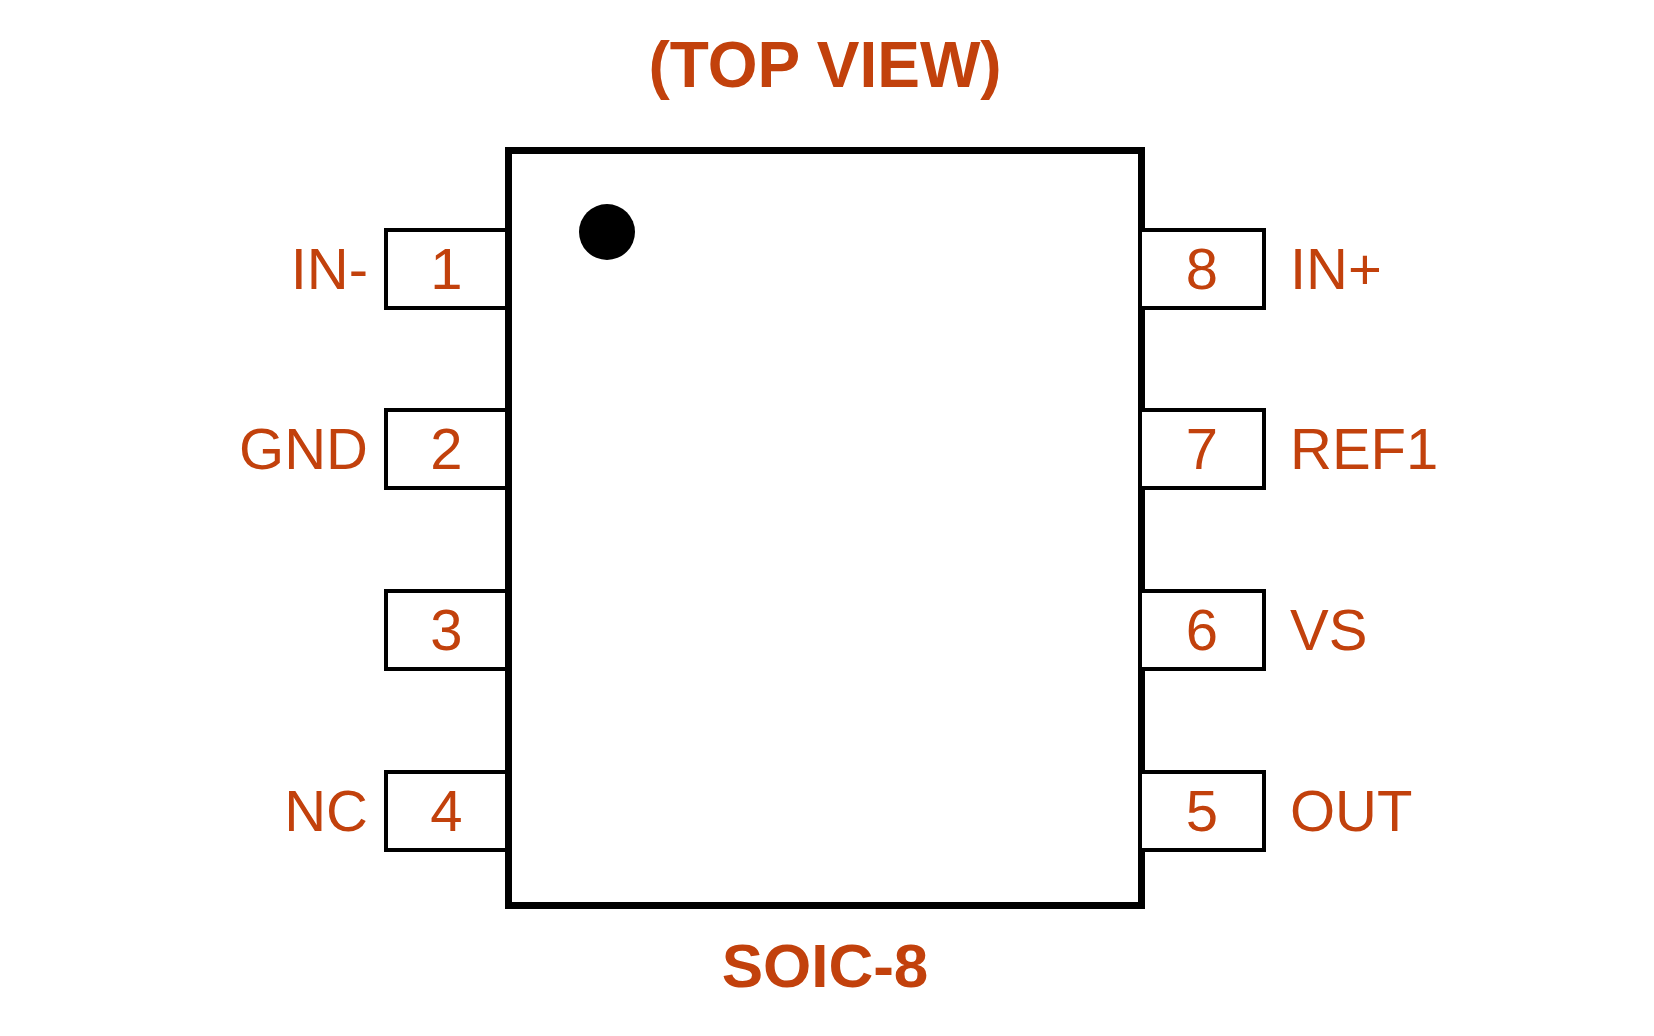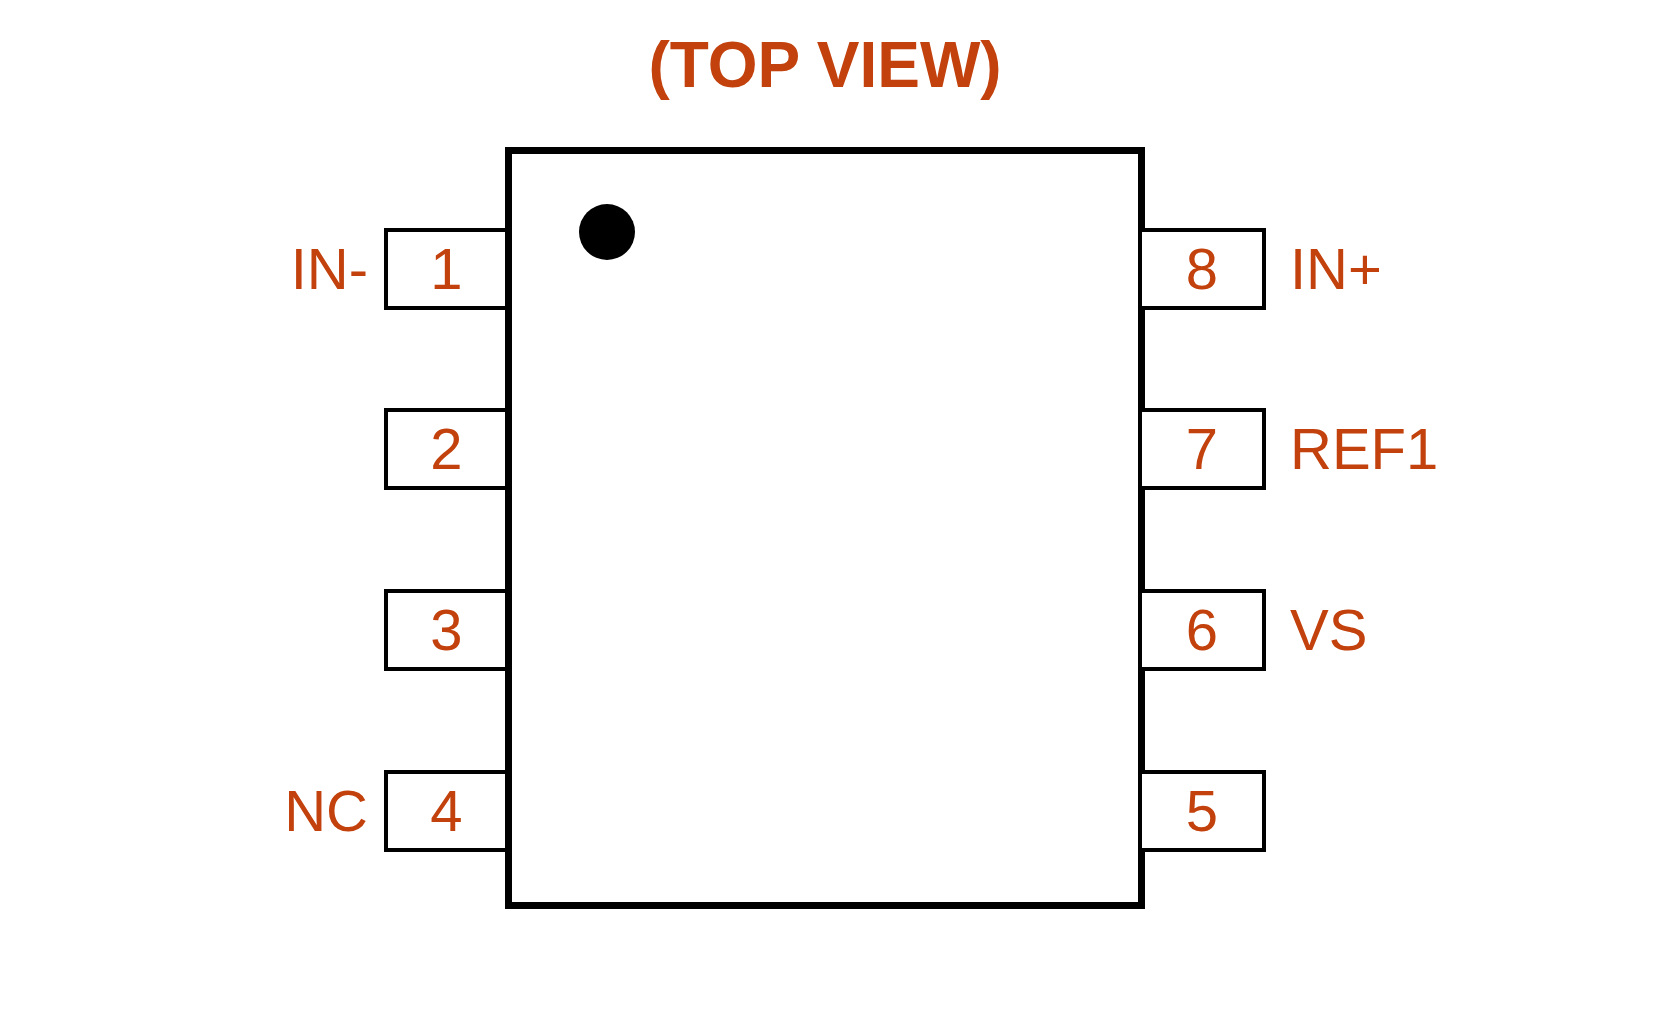--- a/index.html
+++ b/index.html
@@ -94,20 +94,21 @@
 
   <div class="chip-body"></div>
 
   <div class="pin1-dot"></div>
 
   <div class="pin-label left row0">IN-</div>
   <div class="pin-box left row0">
     <span>1</span>
   </div>
 
+  <div class="pin-label left row1">GND</div>
   <div class="pin-box left row1">
     <span>2</span>
   </div>
 
   <div class="pin-box left row2">
     <span>3</span>
   </div>
 
   <div class="pin-label left row3">NC</div>
   <div class="pin-box left row3">
@@ -125,15 +126,17 @@
   <div class="pin-label right row1">REF1</div>
 
   <div class="pin-box right row2">
     <span>6</span>
   </div>
   <div class="pin-label right row2">VS</div>
 
   <div class="pin-box right row3">
     <span>5</span>
   </div>
+  <div class="pin-label right row3">OUT</div>
 
+  <div class="package-name">SOIC-8</div>
 
 </div>
 
 </body></html>

